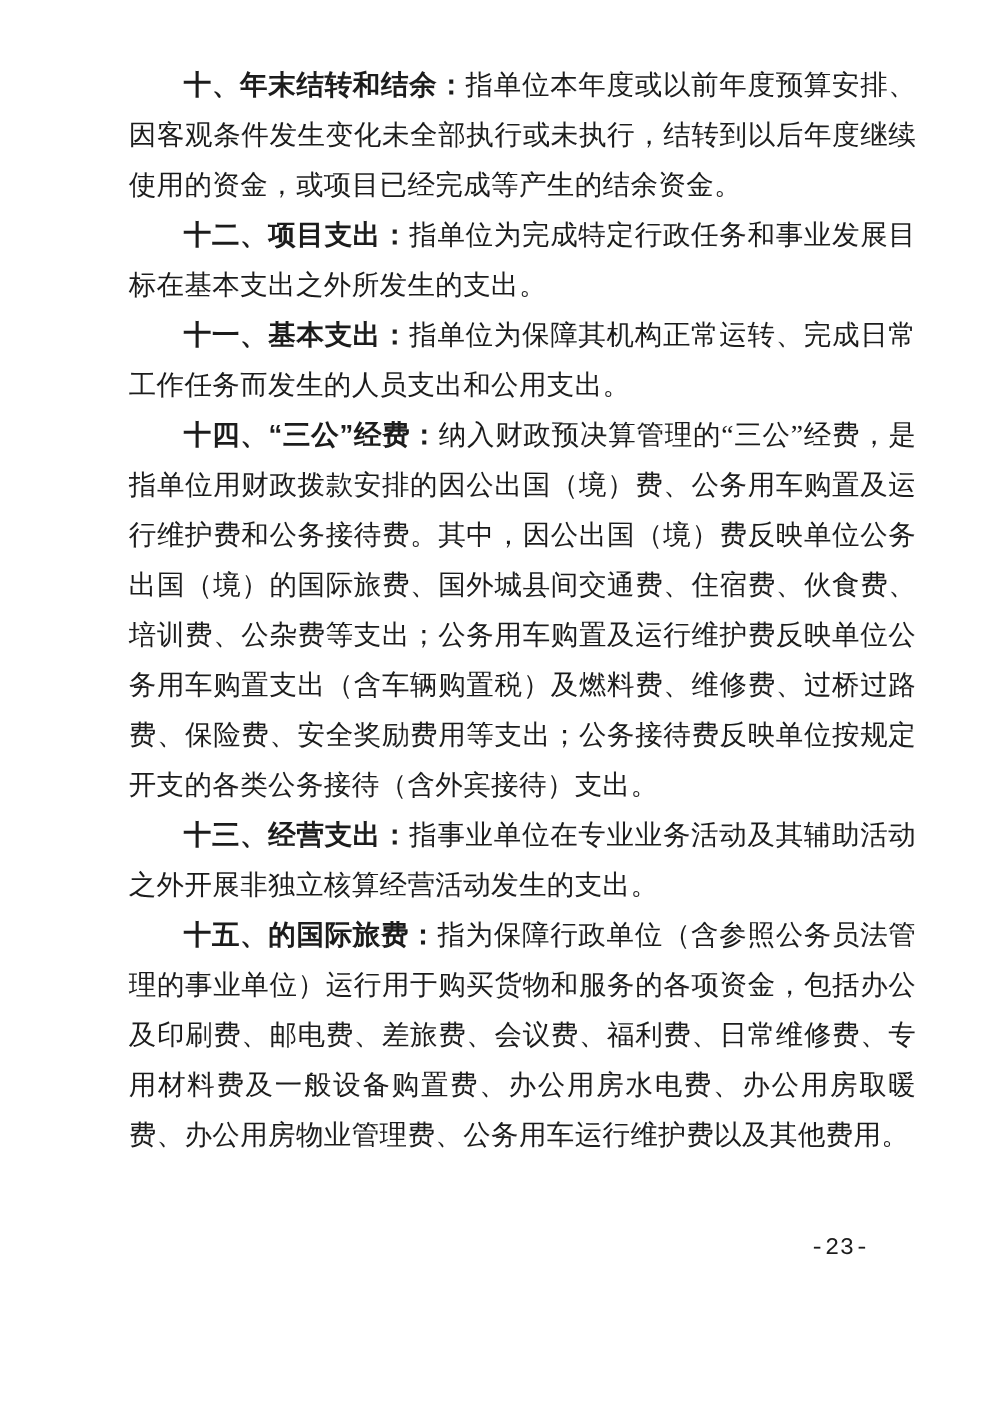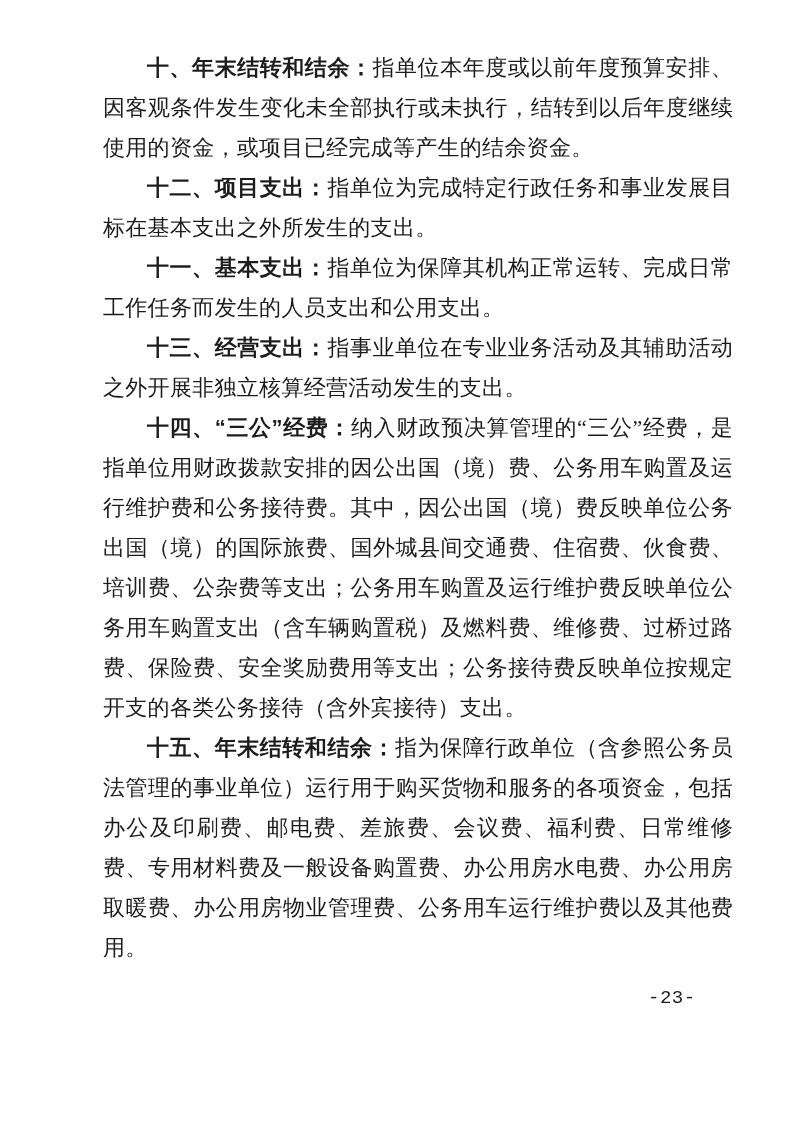--- a/index.html
+++ b/index.html
@@ -54,18 +54,18 @@
   }
 </style>
 </head>
 <body>
 
 <div class="page">
   <div class="content">
     <p class="para"><span class="term">十、年末结转和结余：</span><span class="def">指单位本年度或以前年度预算安排、因客观条件发生变化未全部执行或未执行，结转到以后年度继续使用的资金，或项目已经完成等产生的结余资金。</span></p>
     <p class="para"><span class="term">十二、项目支出：</span><span class="def">指单位为完成特定行政任务和事业发展目标在基本支出之外所发生的支出。</span></p>
     <p class="para"><span class="term">十一、基本支出：</span><span class="def">指单位为保障其机构正常运转、完成日常工作任务而发生的人员支出和公用支出。</span></p>
+    <p class="para"><span class="term">十四、“三公”经费：</span><span class="def">纳入财政预决算管理的“三公”经费，是指单位用财政拨款安排的因公出国（境）费、公务用车购置及运行维护费和公务接待费。其中，因公出国（境）费反映单位公务出国（境）的国际旅费、国外城县间交通费、住宿费、伙食费、培训费、公杂费等支出；公务用车购置及运行维护费反映单位公务用车购置支出（含车辆购置税）及燃料费、维修费、过桥过路费、保险费、安全奖励费用等支出；公务接待费反映单位按规定开支的各类公务接待（含外宾接待）支出。</span></p>
     <p class="para"><span class="term">十三、经营支出：</span><span class="def">指事业单位在专业业务活动及其辅助活动之外开展非独立核算经营活动发生的支出。</span></p>
-    <p class="para"><span class="term">十四、“三公”经费：</span><span class="def">纳入财政预决算管理的“三公”经费，是指单位用财政拨款安排的因公出国（境）费、公务用车购置及运行维护费和公务接待费。其中，因公出国（境）费反映单位公务出国（境）的国际旅费、国外城县间交通费、住宿费、伙食费、培训费、公杂费等支出；公务用车购置及运行维护费反映单位公务用车购置支出（含车辆购置税）及燃料费、维修费、过桥过路费、保险费、安全奖励费用等支出；公务接待费反映单位按规定开支的各类公务接待（含外宾接待）支出。</span></p>
-    <p class="para"><span class="term">十五、年末结转和结余：</span><span class="def">指为保障行政单位（含参照公务员法管理的事业单位）运行用于购买货物和服务的各项资金，包括办公及印刷费、邮电费、差旅费、会议费、福利费、日常维修费、专用材料费及一般设备购置费、办公用房水电费、办公用房取暖费、办公用房物业管理费、公务用车运行维护费以及其他费用。</span></p>
+    <p class="para"><span class="term">十五、的国际旅费：</span><span class="def">指为保障行政单位（含参照公务员法管理的事业单位）运行用于购买货物和服务的各项资金，包括办公及印刷费、邮电费、差旅费、会议费、福利费、日常维修费、专用材料费及一般设备购置费、办公用房水电费、办公用房取暖费、办公用房物业管理费、公务用车运行维护费以及其他费用。</span></p>
   </div>
   <div class="page-number">-23-</div>
 </div>
 
 </body></html>

